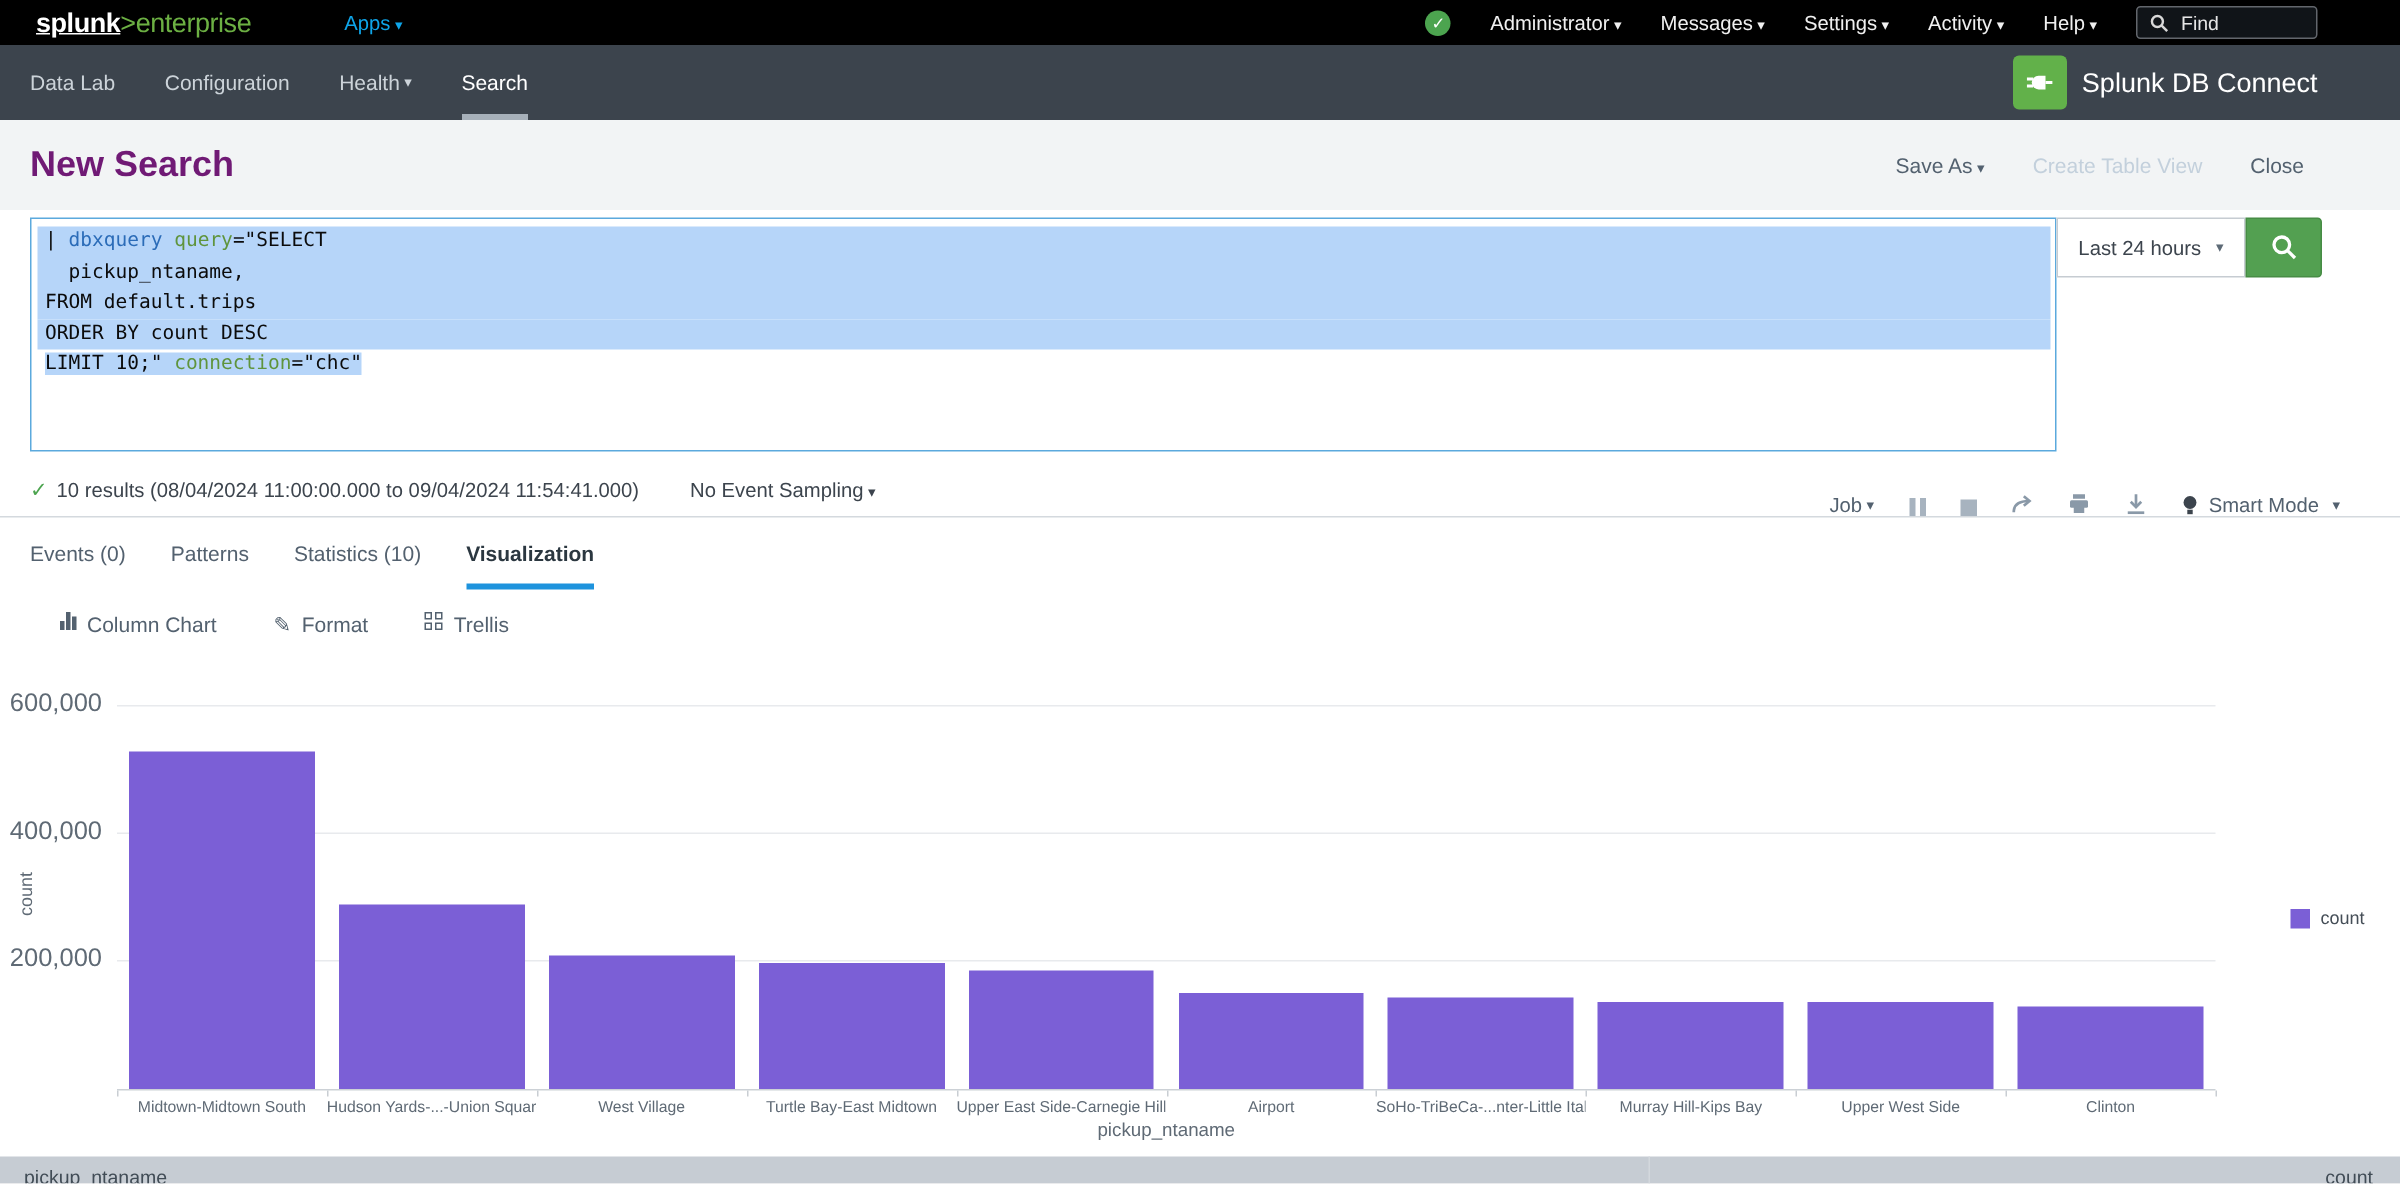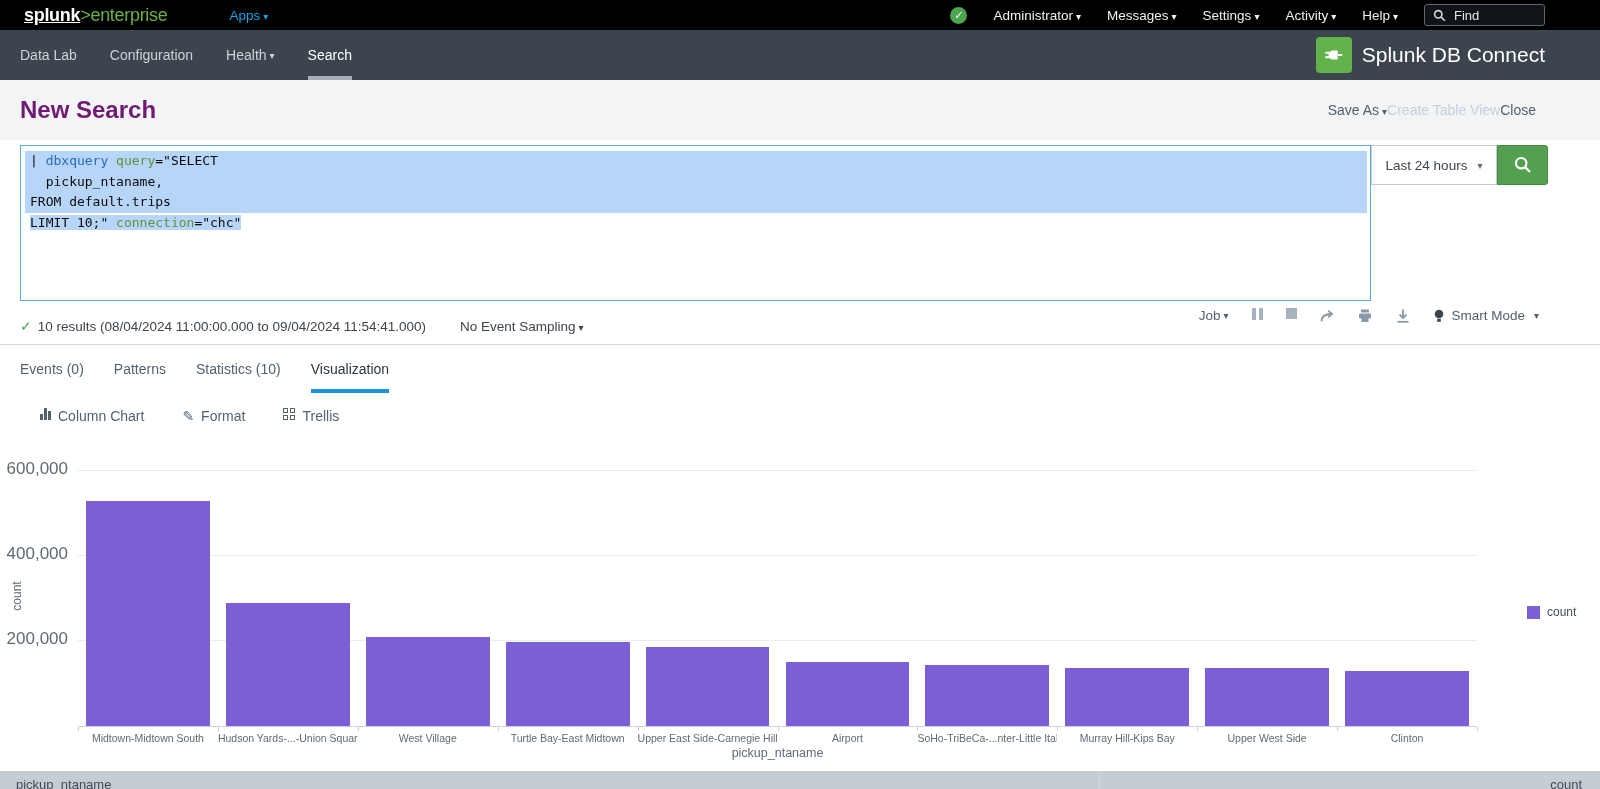--- a/index.html
+++ b/index.html
@@ -20,27 +20,27 @@
   .findbox svg { flex: 0 0 auto; }
   .findbox input { background: transparent; border: none; outline: none; color: #fff; font-size: 13px; width: 84px; font-family: "Liberation Sans", sans-serif; }
   .findbox input::placeholder { color: #e6e6e6; opacity: 1; }
 
   
   .appbar { position: absolute; top: 30px; left: 0; right: 0; height: 50px; background: #3c444d; display: flex; align-items: center; }
   .appbar-item { position: relative; height: 100%; display: flex; align-items: center; color: #ccd3d9; font-size: 14px; margin-left: 33px; cursor: pointer; white-space: nowrap; }
   .appbar-item:first-child { margin-left: 20px; }
   .appbar-item.active { color: #fff; }
   .appbar-item.active .tab-underline { position: absolute; bottom: 0; left: 0; right: 0; height: 4px; background: #a6b0b9; }
-  .dbconnect { position: absolute; right: 55px; top: 0; height: 50px; display: flex; align-items: center; gap: 10px; color: #fff; font-size: 21px; }
+  .dbconnect { position: absolute; right: 55px; top: 0; height: 50px; display: flex; align-items: center; gap: 10px; color: #fff; font-size: 18px; }
   .dbicon { width: 36px; height: 36px; border-radius: 4px; background: #62B14A; display: flex; align-items: center; justify-content: center; }
 
   
   .pageheader { position: absolute; top: 80px; left: 0; right: 0; height: 60px; background: #f2f4f5; }
   .page-title { position: absolute; left: 20px; top: 50%; transform: translateY(-50%); margin: 0; font-size: 24px; font-weight: 700; color: #701a75; }
-  .header-actions { position: absolute; right: 64px; top: 50%; transform: translateY(-50%); display: flex; font-size: 14px; color: #53616f; margin-left: 38px; }
+  .header-actions { position: absolute; right: 64px; top: 50%; transform: translateY(-50%); display: flex; gap: 32px; font-size: 14px; color: #53616f; margin-left: 38px; }
   .header-actions > span { cursor: pointer; white-space: nowrap; }
   .action-disabled { color: #c3d0dc; cursor: default; }
 
   
   .querybox { position: absolute; left: 20px; top: 145px; width: 1351px; height: 156px; background: #fff; border: 1px solid #5ba9dd; padding: 5px 3px 0 4px; font-family: "DejaVu Sans Mono", monospace; font-size: 13px; line-height: 20.6px; color: #000; cursor: text; }
   .qline { white-space: pre; padding-left: 5px; }
   .qline.qfull { background: #b6d5f9; }
   .qsel { background: #b6d5f9; }
   .tok-p { color: #0b0b0b; }
   .tok-cmd { color: #2b6cb8; }
@@ -49,30 +49,30 @@
   .timegroup { position: absolute; left: 1371px; top: 145px; height: 40px; display: flex; }
   .timebtn { width: 126px; height: 40px; background: #fff; border: 1px solid #c6ccd2; display: flex; align-items: center; justify-content: center; gap: 7px; font-size: 13.5px; color: #3c444d; cursor: pointer; }
   .timebtn .caret { color: #5d6a76; }
   .searchbtn { width: 51px; height: 40px; background: #53a051; border: 1px solid #478c45; border-radius: 0 3px 3px 0; display: flex; align-items: center; justify-content: center; cursor: pointer; }
 
   
   .resultsbar { position: absolute; left: 0; right: 0; top: 308px; height: 37px; border-bottom: 1px solid #d4d9de; font-size: 13.5px; color: #3c444d; }
   .results-left { position: absolute; left: 20px; top: 0; height: 36px; display: flex; align-items: center; }
   .check-icon { color: #4CA44F; font-size: 14px; margin-right: 6px; }
   .sampling { margin-left: 34px; color: #3c444d; cursor: pointer; }
-  .results-right { position: absolute; right: 61px; top: 0; height: 36px; display: flex; align-items: flex-start; gap: 22px; color: #53616f; }
+  .results-right { position: absolute; right: 40px; top: 0; height: 36px; display: flex; align-items: flex-end; gap: 22px; color: #53616f; }
   .results-right .jobctl { cursor: pointer; display: flex; align-items: center; color: #9aa8b4; }
   .pause-icon i { display: inline-block; width: 4px; height: 12px; background: #a7b3bf; margin: 0 1.5px; }
   .stop-icon i { display: inline-block; width: 11px; height: 11px; background: #a7b3bf; }
   .smartmode { display: flex; align-items: center; gap: 6px; cursor: pointer; color: #53616f; }
 
   
   .tabsrow { position: absolute; left: 0; right: 0; top: 345px; height: 48px; display: flex; align-items: center; padding-left: 20px; gap: 30px; font-size: 14px; color: #53616f; }
   .tab { position: relative; height: 100%; display: flex; align-items: center; cursor: pointer; white-space: nowrap; }
-  .tab.active { color: #2b3740; font-weight: 400; }
+  .tab.active { color: #2b3740; font-weight: 700; }
   .tab.active .tab-underline-blue { position: absolute; bottom: 0; left: 0; right: 0; height: 4px; background: #1e93dd; }
 
   
   .viztoolbar { position: absolute; left: 0; top: 393px; height: 46px; display: flex; align-items: center; padding-left: 40px; gap: 38px; font-size: 14px; color: #53616f; }
   .viztool { display: flex; gap: 7px; cursor: pointer; white-space: nowrap; }
   .colchart-icon { display: flex; align-items: flex-end; gap: 1px; height: 12px; }
   .colchart-icon i { display: inline-block; width: 3px; background: #53616f; }
   .colchart-icon i:nth-child(1) { height: 6px; }
   .colchart-icon i:nth-child(2) { height: 12px; }
   .colchart-icon i:nth-child(3) { height: 9px; }
@@ -163,20 +163,21 @@
       <span><span>Save As</span><span class="caret">▾</span></span>
       <span class="action-disabled">Create Table View</span>
       <span>Close</span>
     </div>
   </div>
 
   <div class="querybox">
       <div class="qline qfull"><span class="tok-p">| </span><span class="tok-cmd">dbxquery</span><span class="tok-p"> </span><span class="tok-arg">query</span><span class="tok-p">="SELECT</span></div>
       <div class="qline qfull"><span class="tok-p">  pickup_ntaname,</span></div>
       <div class="qline qfull"><span class="tok-p">FROM default.trips</span></div>
+      <div class="qline qfull"><span class="tok-p">ORDER BY count DESC</span></div>
       <div class="qline"><span class="qsel"><span class="tok-p">LIMIT 10;" </span><span class="tok-arg">connection</span><span class="tok-p">="chc"</span></span></div>
     </div>
 
   <div class="timegroup">
     <div class="timebtn">
       <span>Last 24 hours</span>
         <span class="caret">▾</span>
     </div>
     <div class="searchbtn">
       <svg width="20" height="20" viewBox="0 0 20 20" fill="none" stroke="#fff" stroke-width="2.2">

